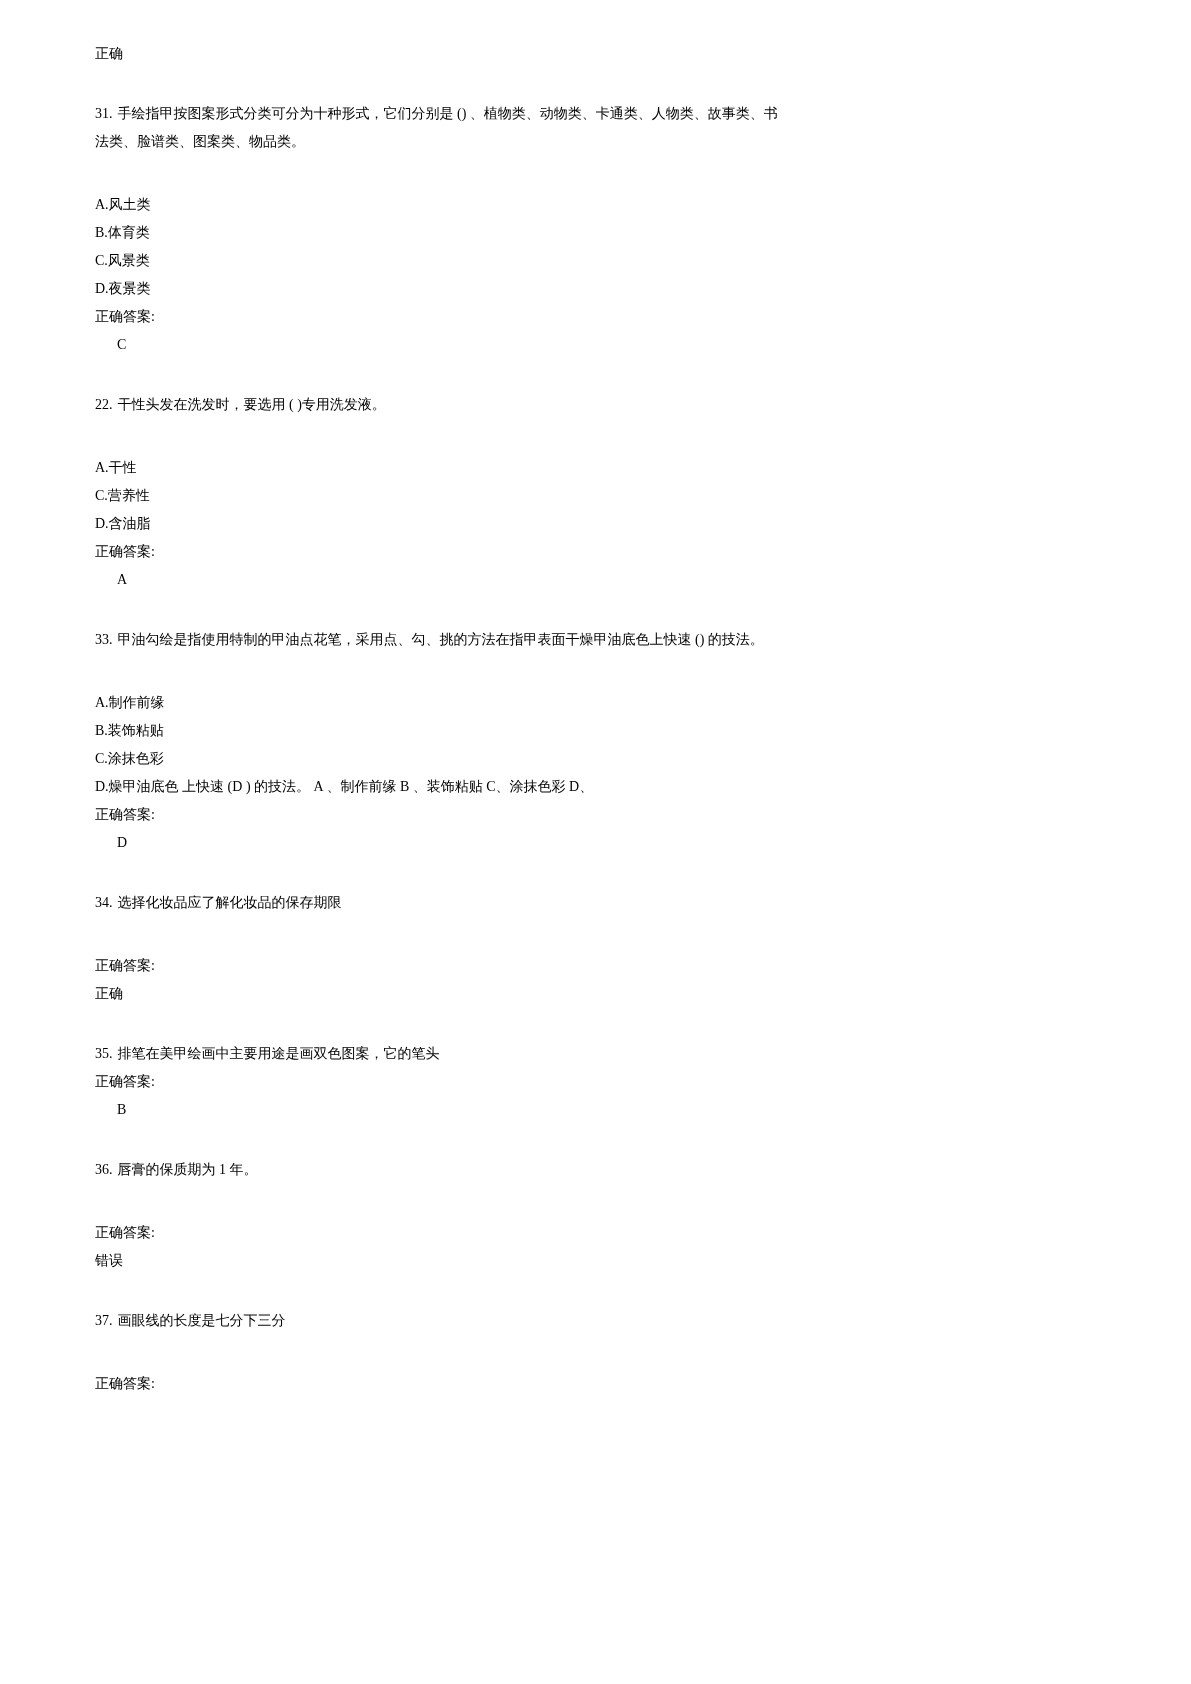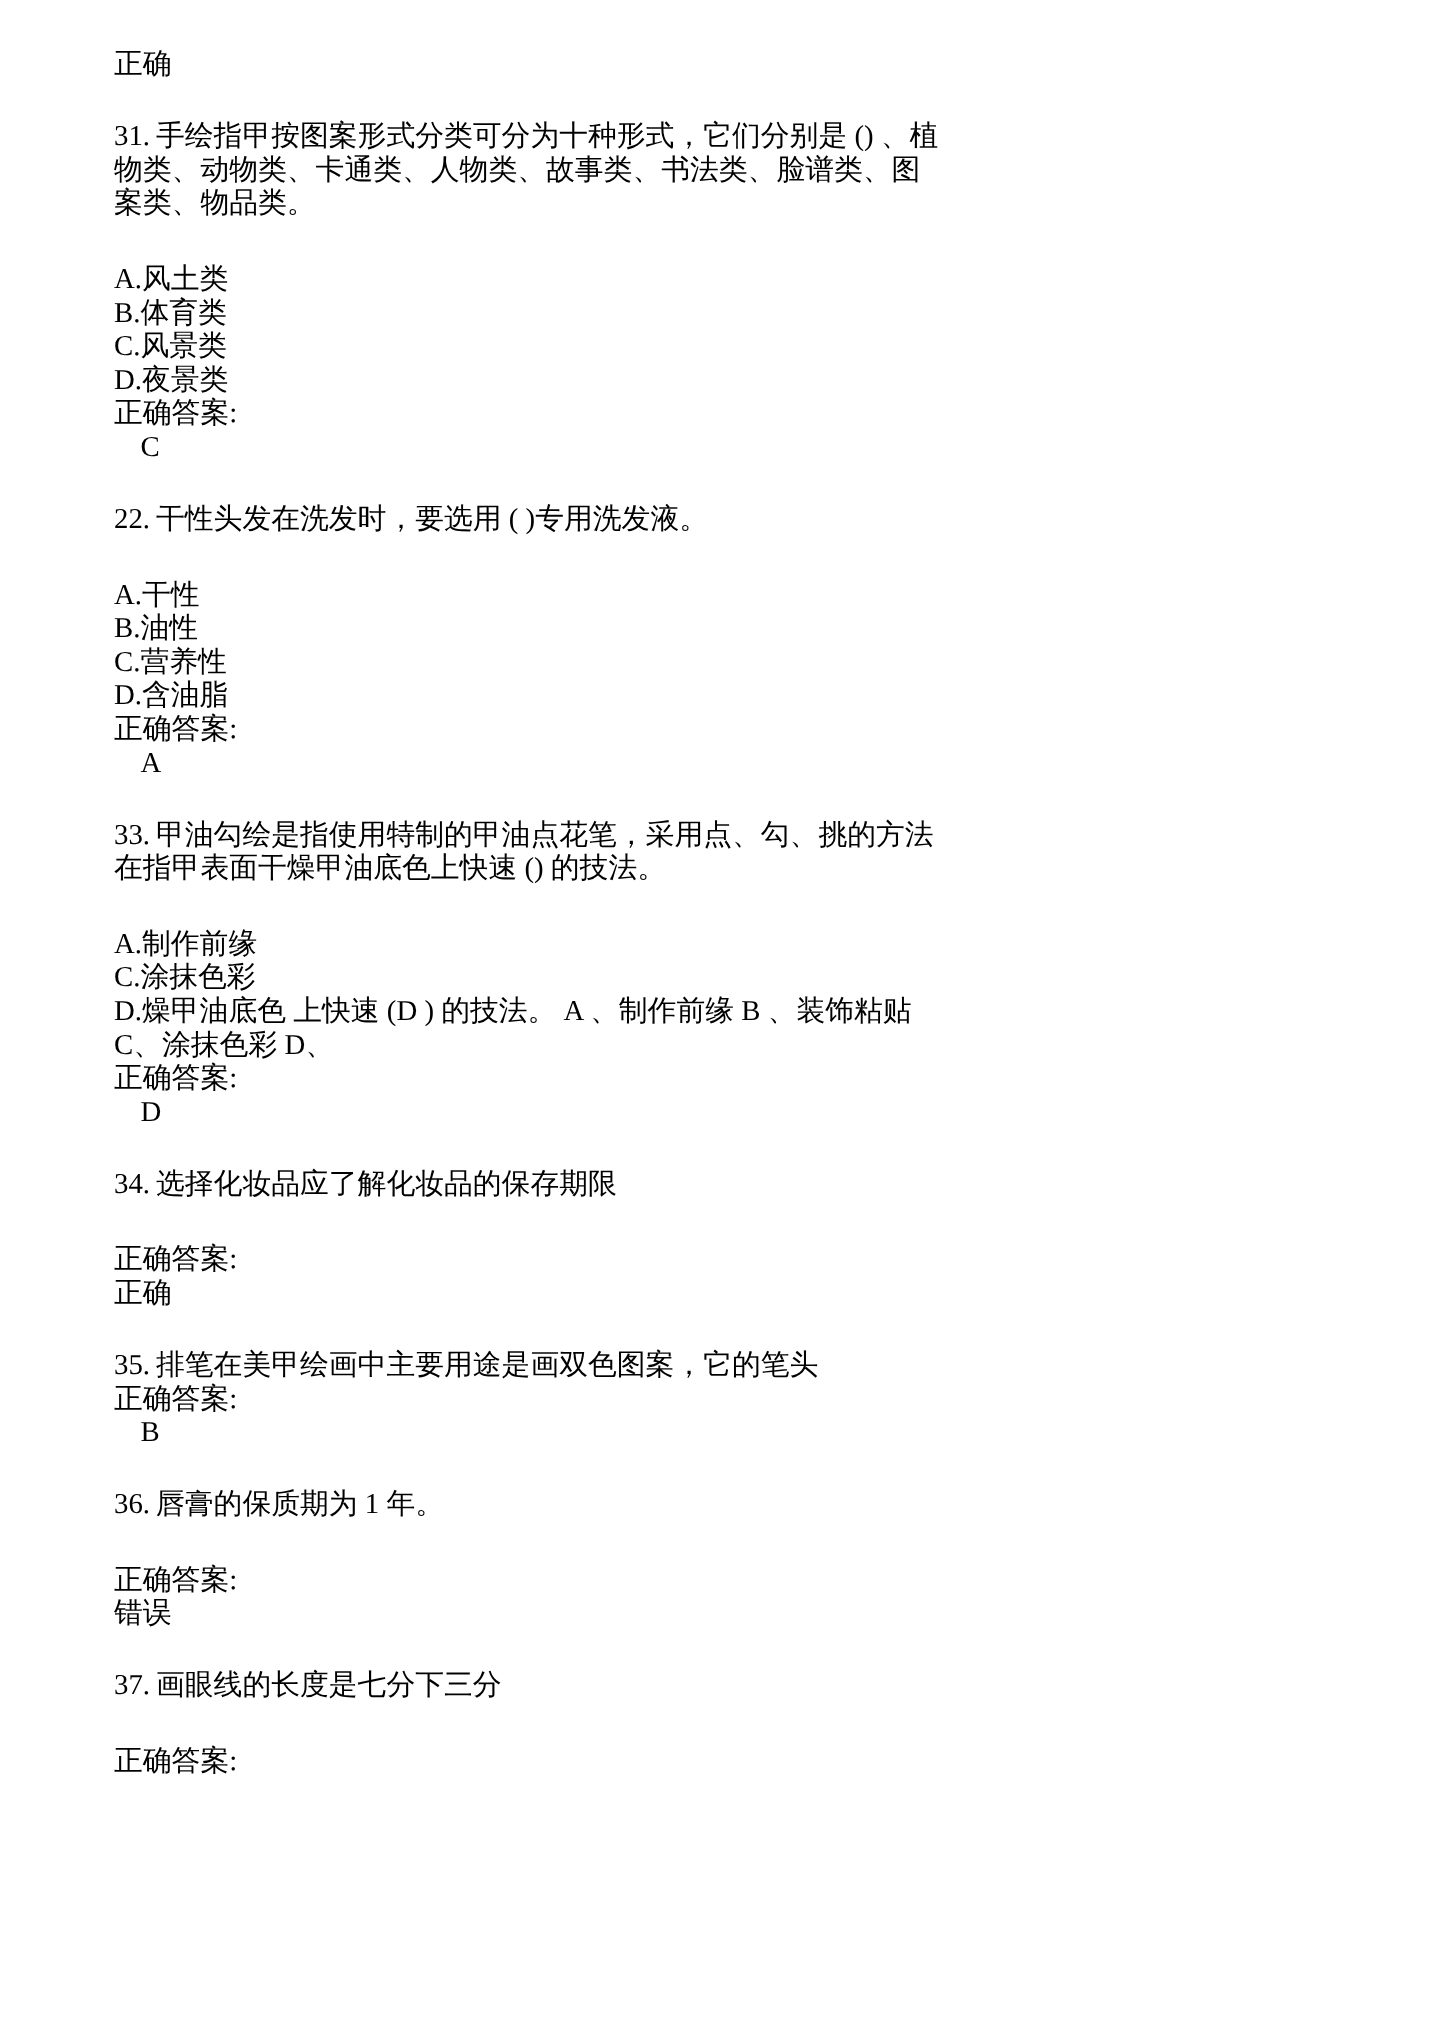--- a/index.html
+++ b/index.html
@@ -5,21 +5,21 @@
   html, body { margin: 0; padding: 0; background: #ffffff; }
   .page {
     position: relative;
     width: 966px;
     height: 1684px;
     box-sizing: border-box;
     padding: 40px 176px 0 95px;
     background: #ffffff;
     color: #000000;
     font-family: "Liberation Serif", "DejaVu Serif", serif;
-    font-size: 24px;
+    font-size: 14px;
     line-height: 28px;
     overflow: hidden;
   }
   .line { white-space: pre-wrap; }
   .question { margin-top: 32px; }
   .q-num { margin-right: 5px; }
   .options { margin-top: 35px; font-family: Liberation Serif, serif; }
   .answer-label.gap-before { margin-top: 35px; }
   .answer-value.indent { padding-left: 22px; }
 </style>
@@ -38,32 +38,32 @@
           <div class="line option-line">D.夜景类</div>
         </div>
     <div class="line answer-label">正确答案:</div>
     <div class="line answer-value indent">C</div>
   </div>
 
   <div class="question">
     <div class="line q-text"><span class="q-num">22.</span><span class="q-body">干性头发在洗发时，要选用 ( )专用洗发液。</span></div>
     <div class="options">
           <div class="line option-line">A.干性</div>
-          <div class="line option-line">B.油性</div>
           <div class="line option-line">C.营养性</div>
           <div class="line option-line">D.含油脂</div>
         </div>
     <div class="line answer-label">正确答案:</div>
     <div class="line answer-value indent">A</div>
   </div>
 
   <div class="question">
     <div class="line q-text"><span class="q-num">33.</span><span class="q-body">甲油勾绘是指使用特制的甲油点花笔，采用点、勾、挑的方法在指甲表面干燥甲油底色上快速 () 的技法。</span></div>
     <div class="options">
           <div class="line option-line">A.制作前缘</div>
+          <div class="line option-line">B.装饰粘贴</div>
           <div class="line option-line">C.涂抹色彩</div>
           <div class="line option-line">D.燥甲油底色 上快速 (D ) 的技法。 A 、制作前缘 B 、装饰粘贴 C、涂抹色彩 D、</div>
         </div>
     <div class="line answer-label">正确答案:</div>
     <div class="line answer-value indent">D</div>
   </div>
 
   <div class="question">
     <div class="line q-text"><span class="q-num">34.</span><span class="q-body">选择化妆品应了解化妆品的保存期限</span></div>
 

